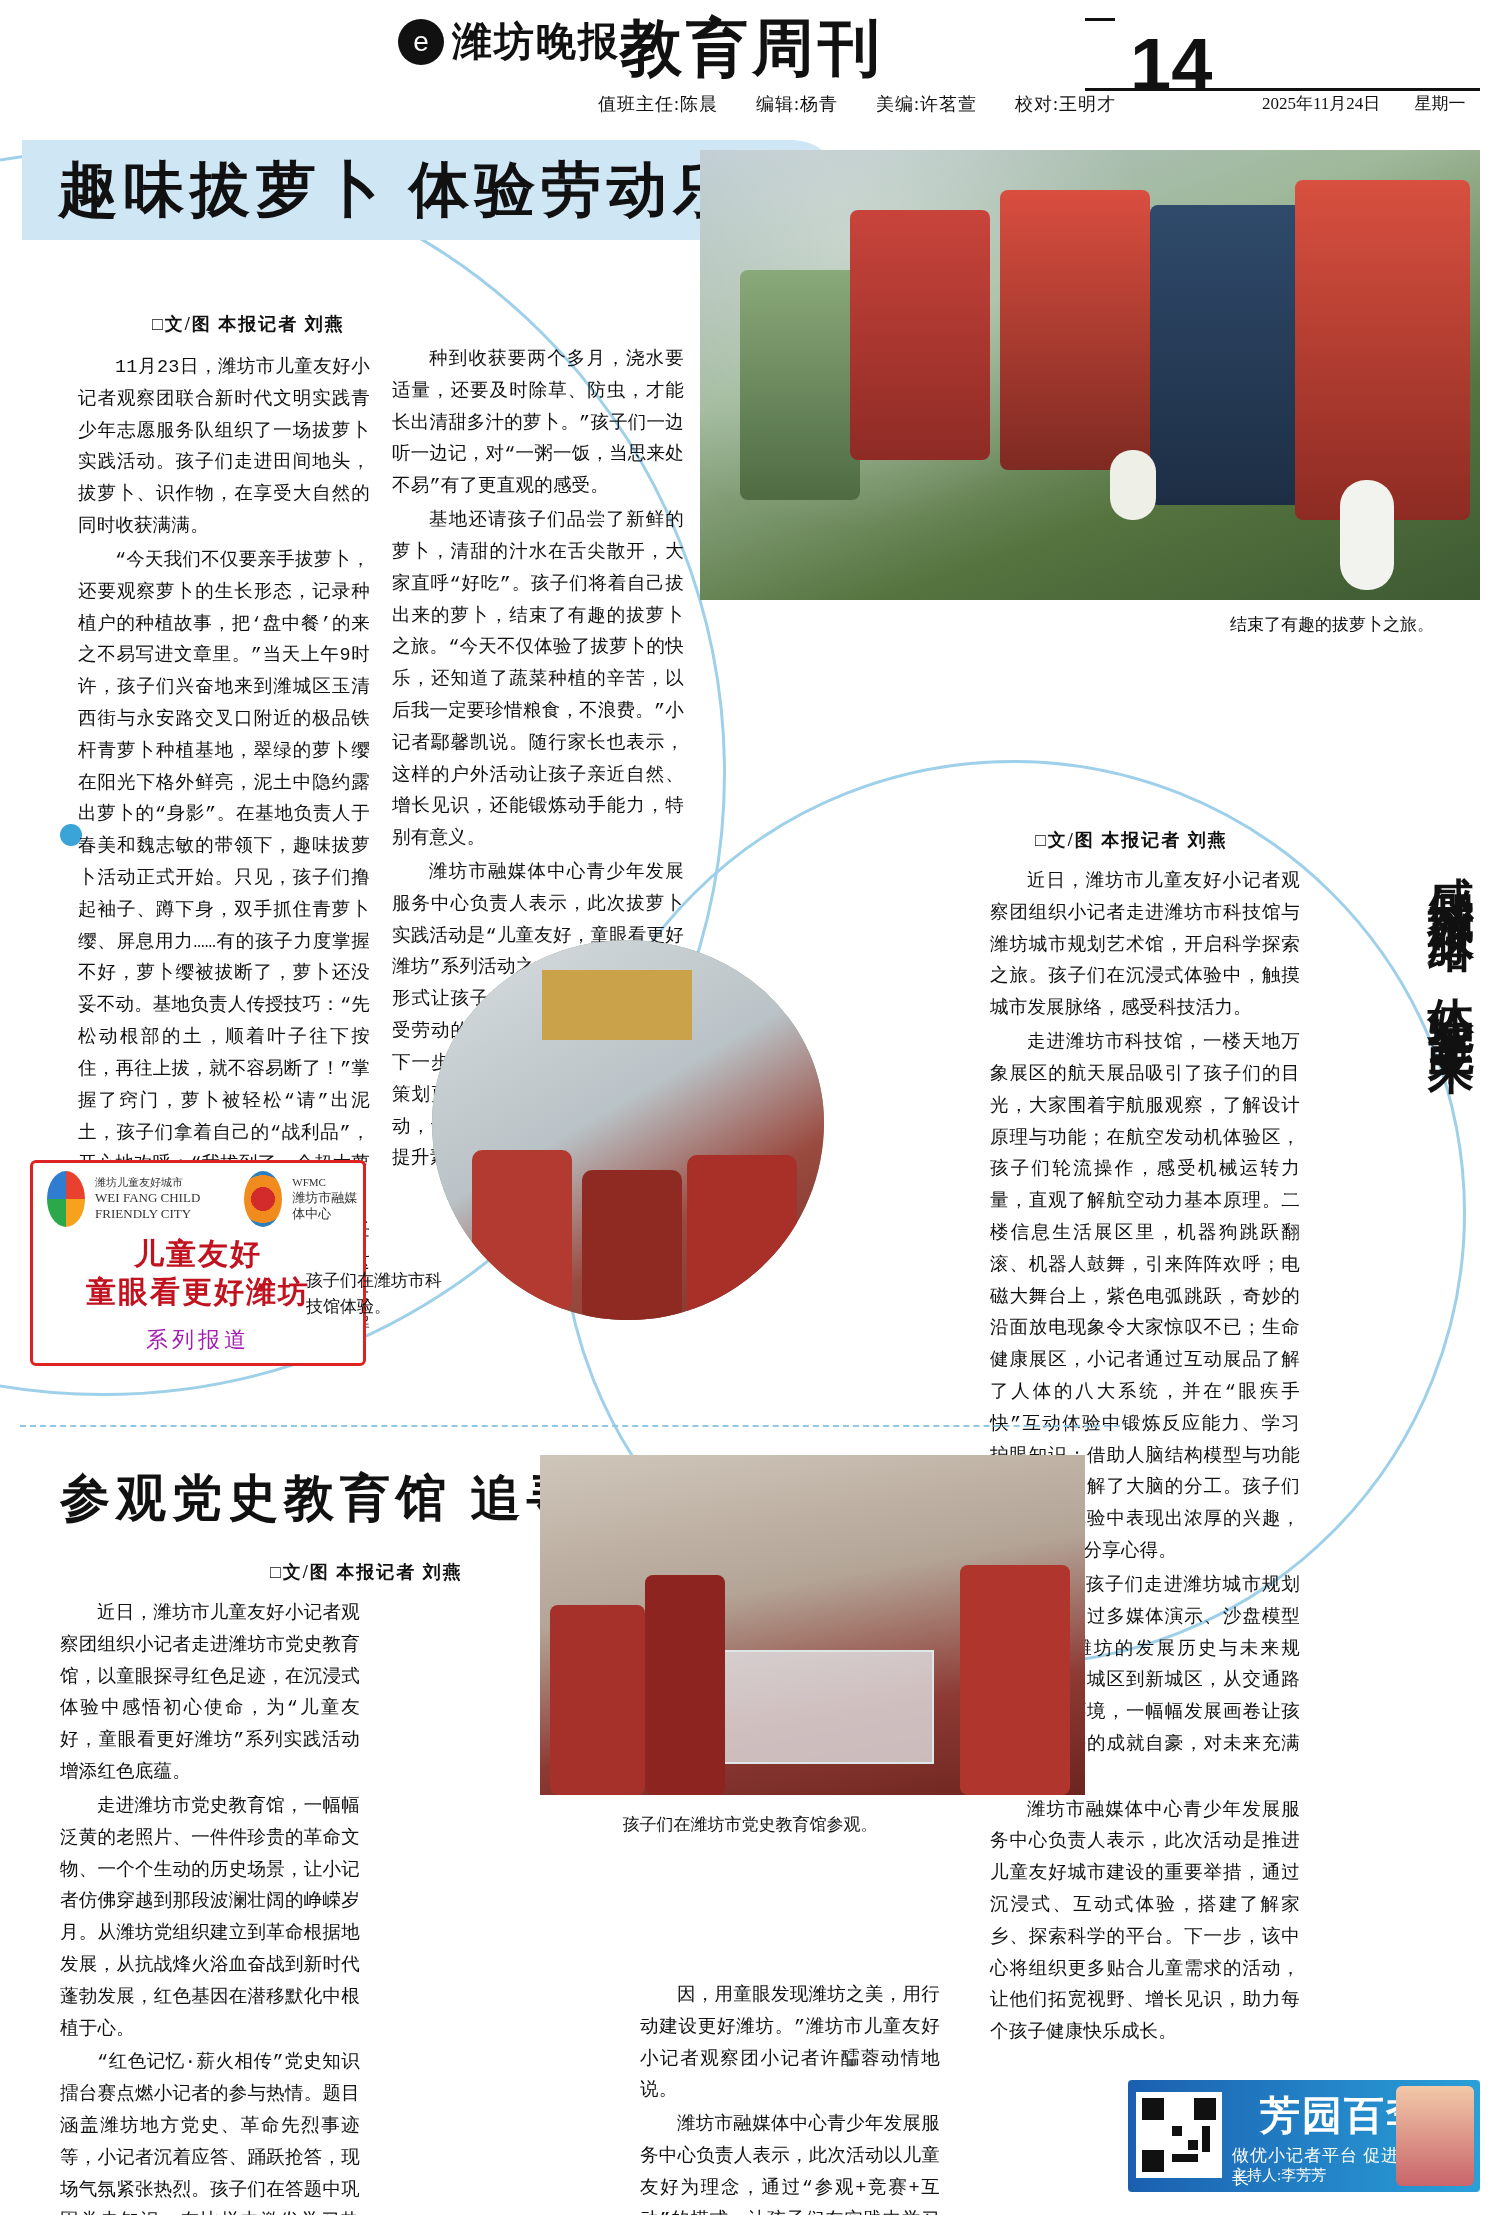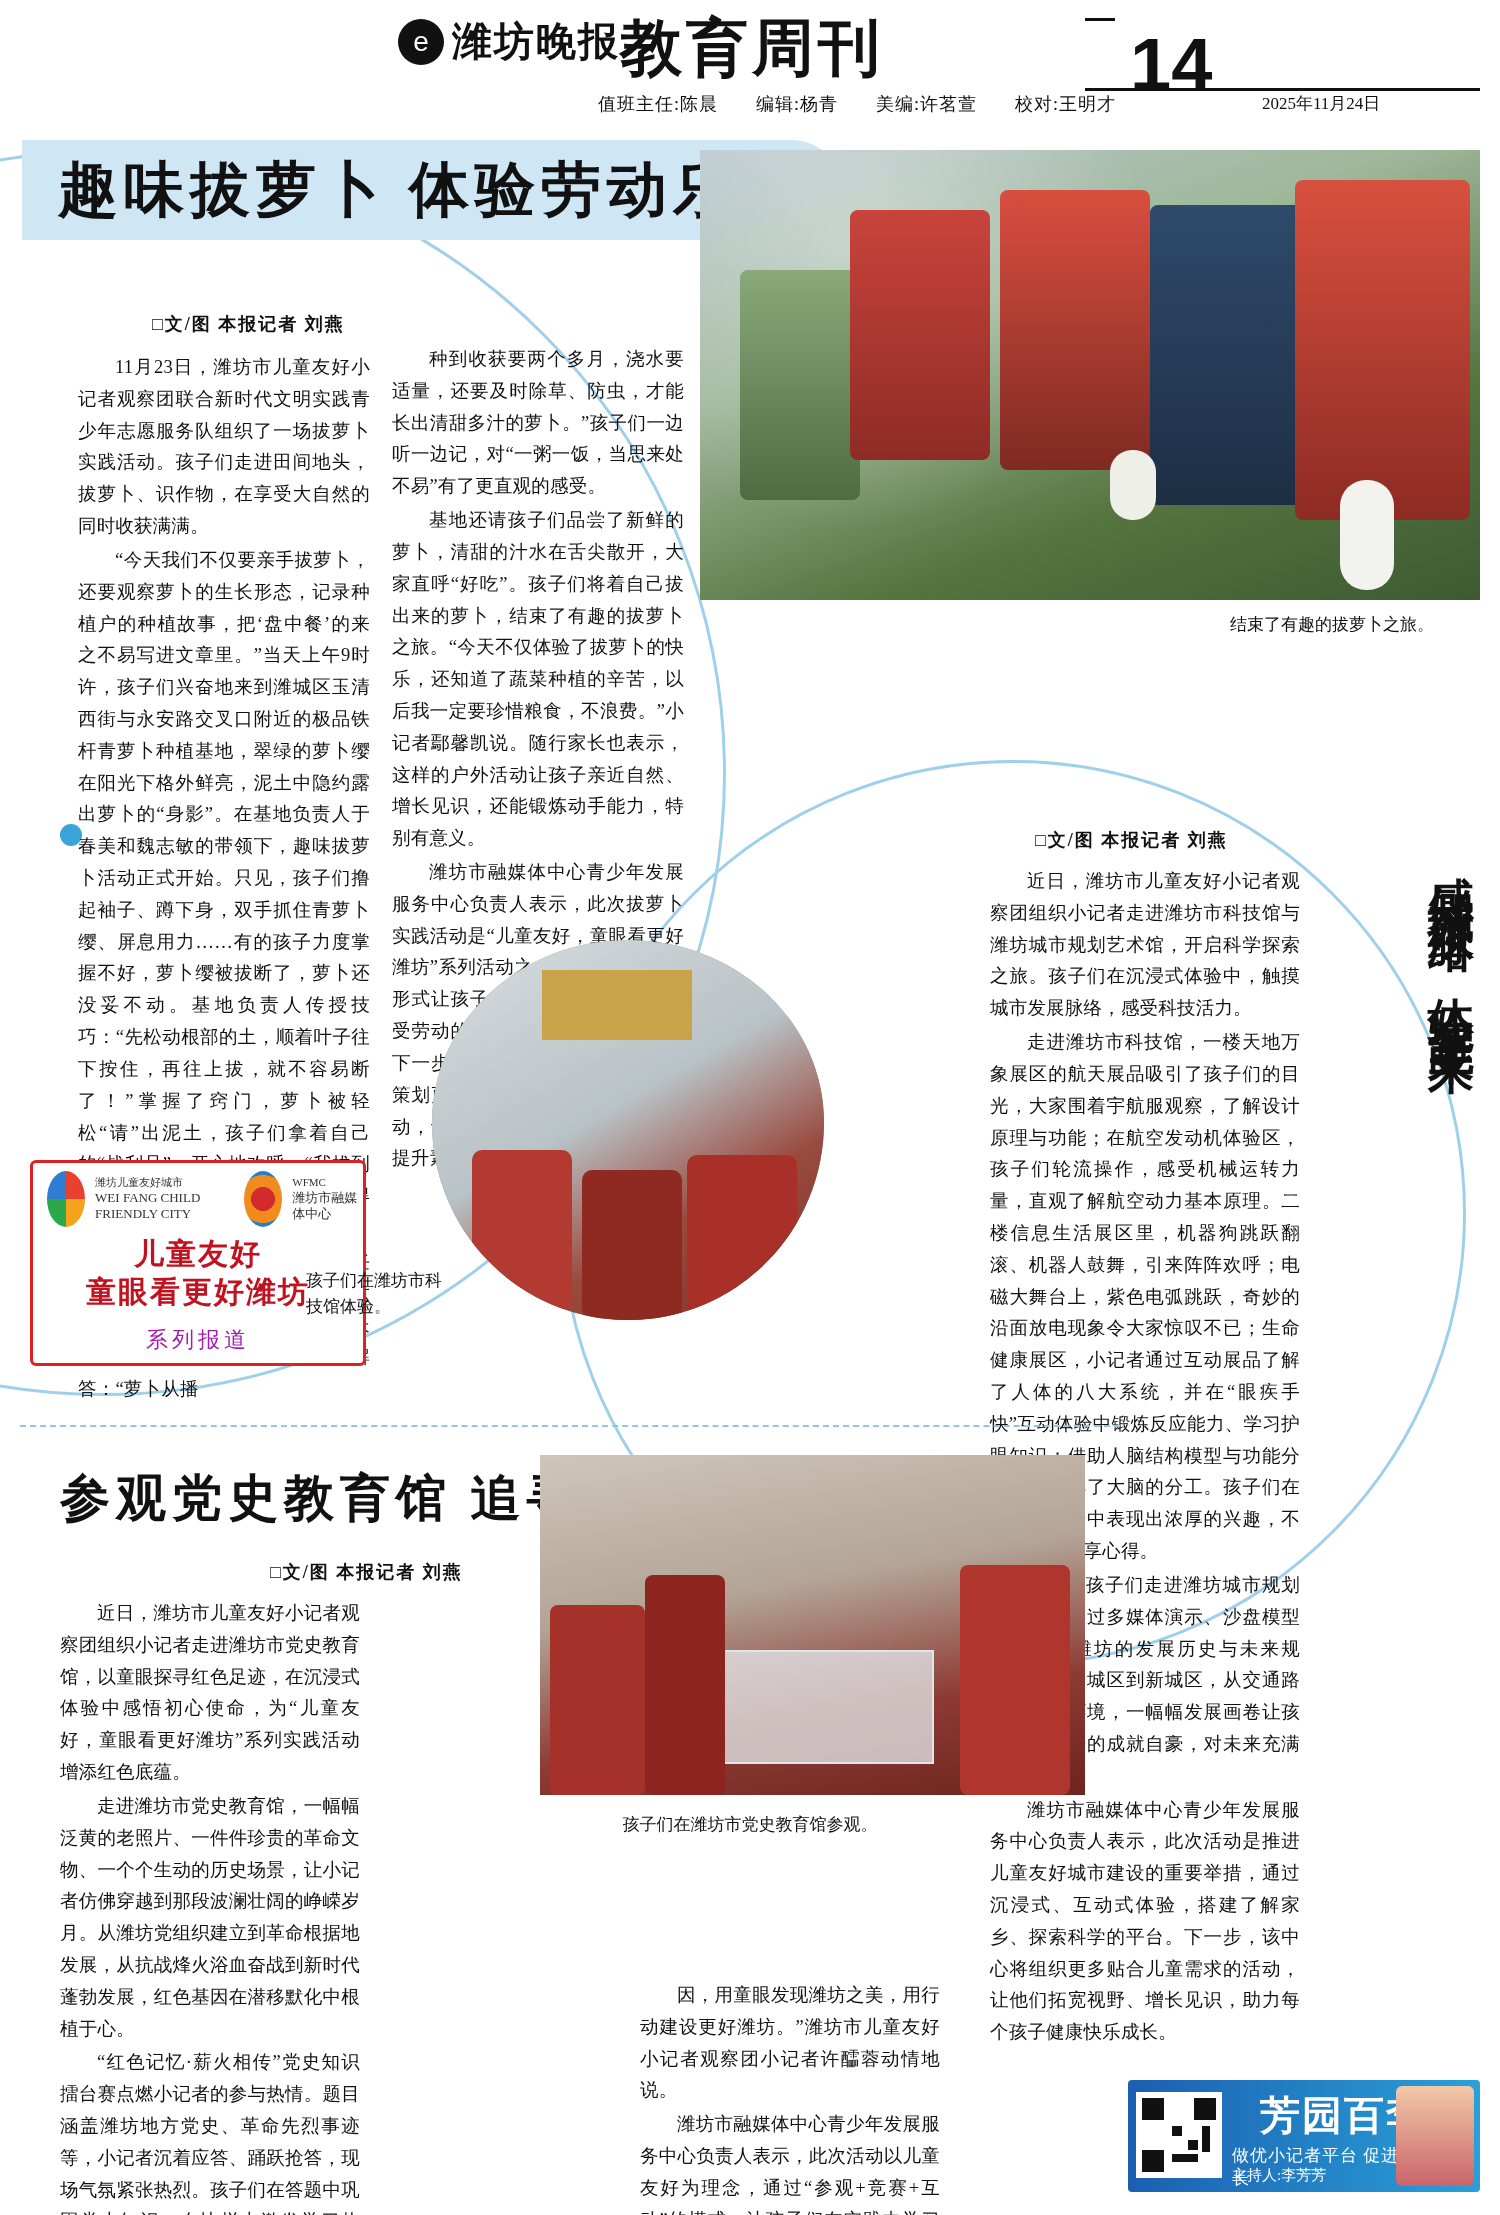--- a/index.html
+++ b/index.html
@@ -32,21 +32,21 @@
   .mh-credits{
     position:absolute;left:598px;top:92px;
     font-size:18px;letter-spacing:1px;color:#111;
     display:flex;gap:38px;
   }
   .mh-pageno{
     position:absolute;left:1130px;top:22px;
     font-size:74px;font-weight:bold;font-family:"Liberation Sans",sans-serif;
   }
   .mh-date{
-    position:absolute;left:1262px;top:92px;font-size:17px;display:flex;gap:34px;flex-direction:column;
+    position:absolute;left:1262px;top:92px;font-size:17px;display:flex;gap:34px;
   }
   .mh-rule{position:absolute;left:1085px;top:88px;width:395px;height:3px;background:#111;}
   .mh-rule2{position:absolute;left:1085px;top:18px;width:30px;height:3px;background:#111;}
 
   
   .band{
     position:absolute;left:22px;top:140px;width:820px;height:100px;
     background:#cfe6f5;border-radius:0 60px 60px 0;
   }
   .headline1{
@@ -82,21 +82,21 @@
   
   #photo3{left:540px;top:1455px;width:545px;height:340px;}
   #photo3 .inner{position:absolute;inset:0;background:linear-gradient(170deg,#cfc6ba 0%,#b3a496 40%,#8d3a33 72%,#6d241f 100%);}
 
   
   .byline{font-size:18px;letter-spacing:2px;font-weight:bold;}
   .col{
     position:absolute;font-size:18.5px;line-height:1.72;text-align:justify;
     color:#111;letter-spacing:.2px;
   }
-  .col p{margin:0 0 2px 0;text-indent:2em;}
+  .col p{margin:0 0 2px 0;text-indent:2em;font-family:Liberation Mono, monospace;}
 
   
   .vheadline{
     position:absolute;right:18px;top:840px;width:120px;
     writing-mode:vertical-rl;text-orientation:upright;
     font-size:46px;font-weight:bold;letter-spacing:10px;color:#111;
     height:740px;
   }
 
   

